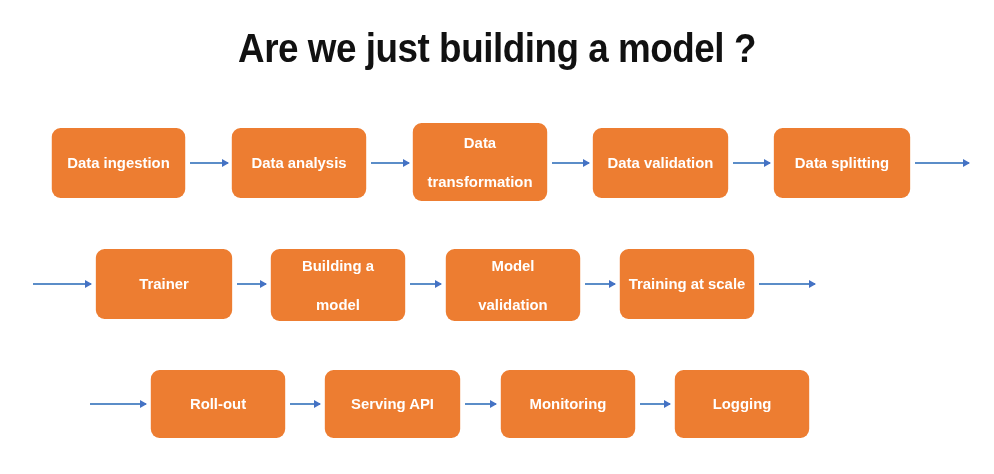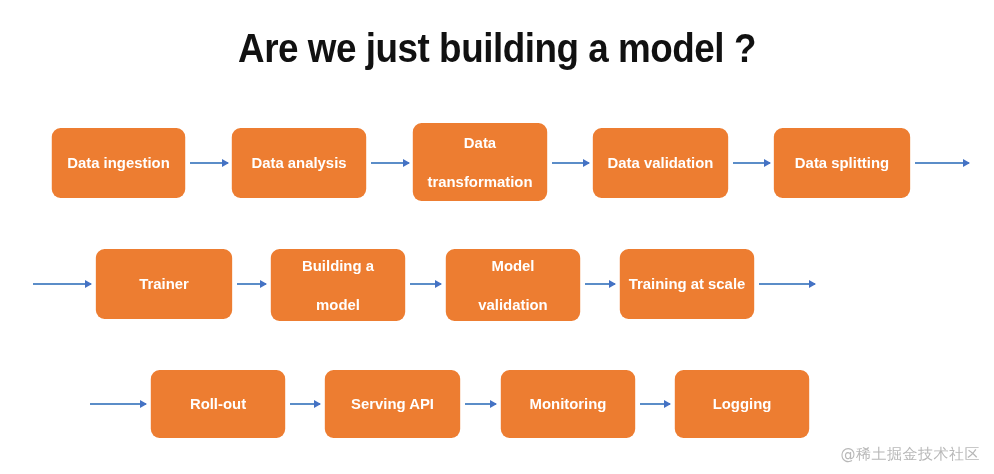--- a/index.html
+++ b/index.html
@@ -162,15 +162,14 @@
   <div class="node" style="left:498px; top:370px; width:140px; height:68px;">
     <span>Monitoring</span>
   </div>
 
   <div class="arrow" style="left:640px; top:403px; width:30px;"></div>
 
   <div class="node" style="left:672px; top:370px; width:140px; height:68px;">
     <span>Logging</span>
   </div>
 
-  <div id="watermark">@稀土掘金技术社区</div>
 
 </div>
 
 </body></html>

